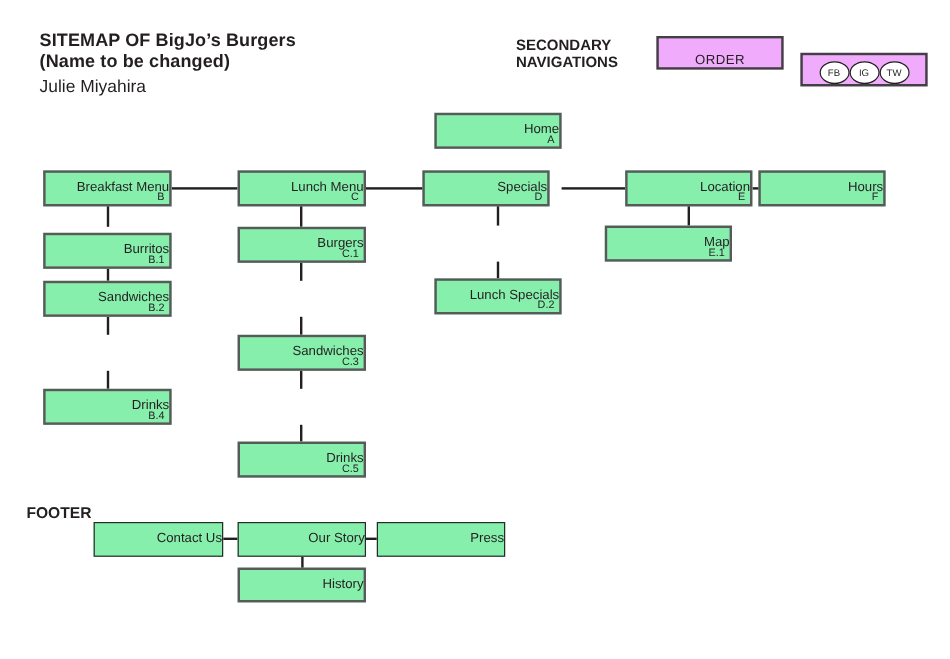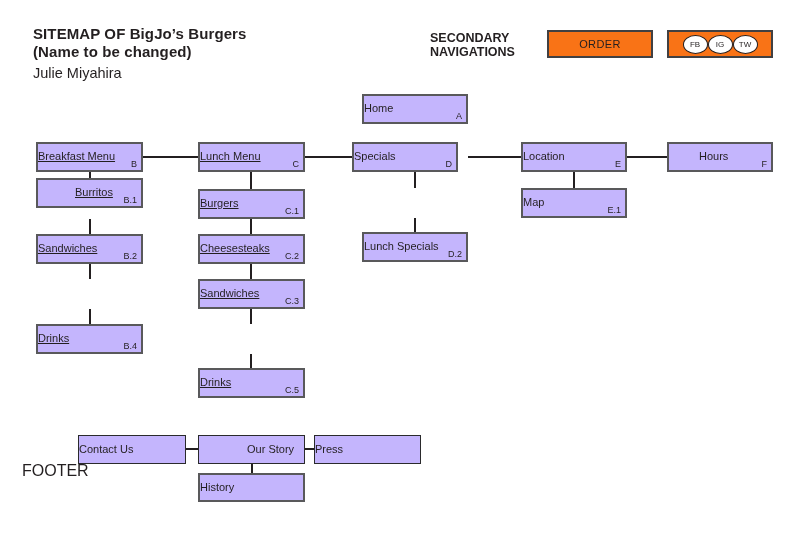--- a/index.html
+++ b/index.html
@@ -17,50 +17,50 @@
   .title-line { font-size: 15px; font-weight: bold; line-height: 18px; letter-spacing: 0.1px; }
   .author { font-size: 14.5px; line-height: 18px; margin-top: 3px; }
 
   
   .secnav-label {
     position: absolute; left: 430px; top: 31px; width: 108px;
     text-align: left; font-weight: bold; font-size: 12.5px; line-height: 14px;
   }
   .pillbox {
     position: absolute; width: 106px; height: 28px; box-sizing: border-box;
-    background: #f97316; border: 2px solid #414042;
-    display: flex; align-items: center; justify-content: center;
+    background: #f0abfc; border: 2px solid #414042;
+    display: flex; align-items: flex-end; justify-content: center;
   }
   .order-box { left: 547px; top: 30px; }
   .order-label { font-size: 11px; letter-spacing: 0.4px; }
-  .social-box { left: 667px; top: 30px; gap: 0; }
+  .social-box { left: 667px; top: 44px; gap: 0; }
   .chip {
     width: 25px; height: 19px; box-sizing: border-box;
     border: 1.5px solid #231f20; border-radius: 50%;
     display: flex; align-items: center; justify-content: center;
     font-size: 8px; background: #fff;
   }
 
   
   .node {
     position: absolute; width: 106px; height: 30px; box-sizing: border-box;
-    background: #c4b5fd; border: 2px solid #59595b;
-    display: flex; align-items: center; justify-content: flex-start;
+    background: #86efac; border: 2px solid #59595b;
+    display: flex; align-items: center; justify-content: flex-end;
   }
-  .node.w107 { width: 107px; text-decoration: underline; }
+  .node.w107 { width: 107px; }
   .node.thin { border: 1.5px solid #2a2a2c; }
   .nl { font-size: 11px; transform: translateY(-1px); white-space: nowrap; }
   .nc { position: absolute; right: 4px; bottom: 1px; font-size: 9px; }
 
   
   .ch { position: absolute; height: 1.7px; background: #231f20; }
   .cv { position: absolute; width: 1.7px; background: #231f20; }
 
   
-  .footer-label { position: absolute; left: 22px; top: 462px; font-weight: normal; font-size: 16px; }
+  .footer-label { position: absolute; left: 22px; top: 420px; font-weight: bold; font-size: 13px; }
 </style>
 </head>
 <body>
 
 <div class="canvas">
 
   <div class="title-block">
     <div class="title-line">SITEMAP OF BigJo’s Burgers</div>
     <div class="title-line">(Name to be changed)</div>
     <div class="author">Julie Miyahira</div>
@@ -104,31 +104,31 @@
     <span class="nc">C</span>
   </div>
   <div class="node" style="left:352px;top:142px;">
     <span class="nl">Specials</span>
     <span class="nc">D</span>
   </div>
   <div class="node" style="left:521px;top:142px;">
     <span class="nl">Location</span>
     <span class="nc">E</span>
   </div>
-  <div class="node" style="left:667px;top:142px;padding-left:30px;">
+  <div class="node" style="left:632px;top:142px;padding-left:30px;">
     <span class="nl">Hours</span>
     <span class="nc">F</span>
   </div>
 
   <div class="cv" style="left:89px;top:172px;height:17px;"></div>
   <div class="cv" style="left:89px;top:219px;height:15px;"></div>
   <div class="cv" style="left:89px;top:264px;height:15px;"></div>
   <div class="cv" style="left:89px;top:309px;height:15px;"></div>
 
-  <div class="node w107" style="left:36px;top:178px;padding-left:37px;">
+  <div class="node w107" style="left:36px;top:194px;padding-left:37px;">
     <span class="nl">Burritos</span>
     <span class="nc">B.1</span>
   </div>
   <div class="node w107" style="left:36px;top:234px;">
     <span class="nl">Sandwiches</span>
     <span class="nc">B.2</span>
   </div>
   <div class="node w107" style="left:36px;top:324px;">
     <span class="nl">Drinks</span>
     <span class="nc">B.4</span>
@@ -137,43 +137,39 @@
   <div class="cv" style="left:250px;top:172px;height:17px;"></div>
   <div class="cv" style="left:250px;top:219px;height:15px;"></div>
   <div class="cv" style="left:250px;top:264px;height:15px;"></div>
   <div class="cv" style="left:250px;top:309px;height:15px;"></div>
   <div class="cv" style="left:250px;top:354px;height:14px;"></div>
 
   <div class="node w107" style="left:198px;top:189px;">
     <span class="nl">Burgers</span>
     <span class="nc">C.1</span>
   </div>
-  <div class="node w107" style="left:198px;top:234px;">
-    <span class="nl">Cheesesteaks</span>
-    <span class="nc">C.2</span>
-  </div>
   <div class="node w107" style="left:198px;top:279px;">
     <span class="nl">Sandwiches</span>
     <span class="nc">C.3</span>
   </div>
   <div class="node w107" style="left:198px;top:368px;">
     <span class="nl">Drinks</span>
     <span class="nc">C.5</span>
   </div>
 
   <div class="cv" style="left:414px;top:172px;height:16px;"></div>
   <div class="cv" style="left:414px;top:218px;height:14px;"></div>
 
   <div class="node" style="left:362px;top:232px;">
     <span class="nl">Lunch Specials</span>
     <span class="nc">D.2</span>
   </div>
 
   <div class="cv" style="left:573px;top:172px;height:16px;"></div>
-  <div class="node" style="left:521px;top:188px;">
+  <div class="node" style="left:504px;top:188px;">
     <span class="nl">Map</span>
     <span class="nc">E.1</span>
   </div>
 
   <div class="footer-label">FOOTER</div>
 
   <div class="ch" style="left:186px;top:448px;width:12px;"></div>
   <div class="ch" style="left:305px;top:448px;width:9px;"></div>
   <div class="cv" style="left:251px;top:464px;height:10px;"></div>
 

